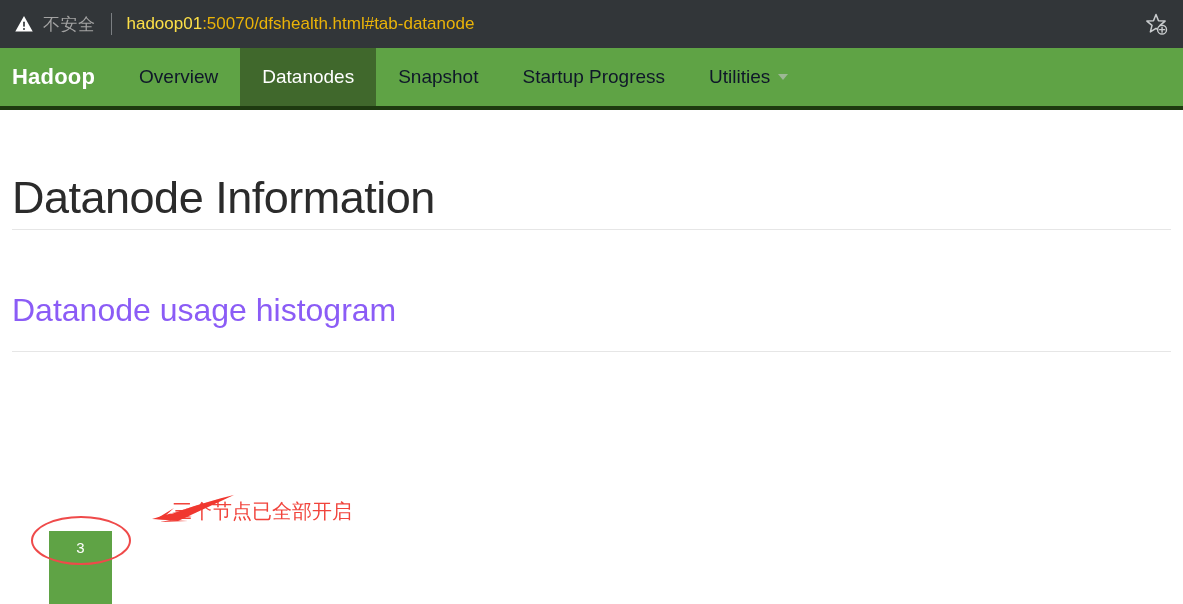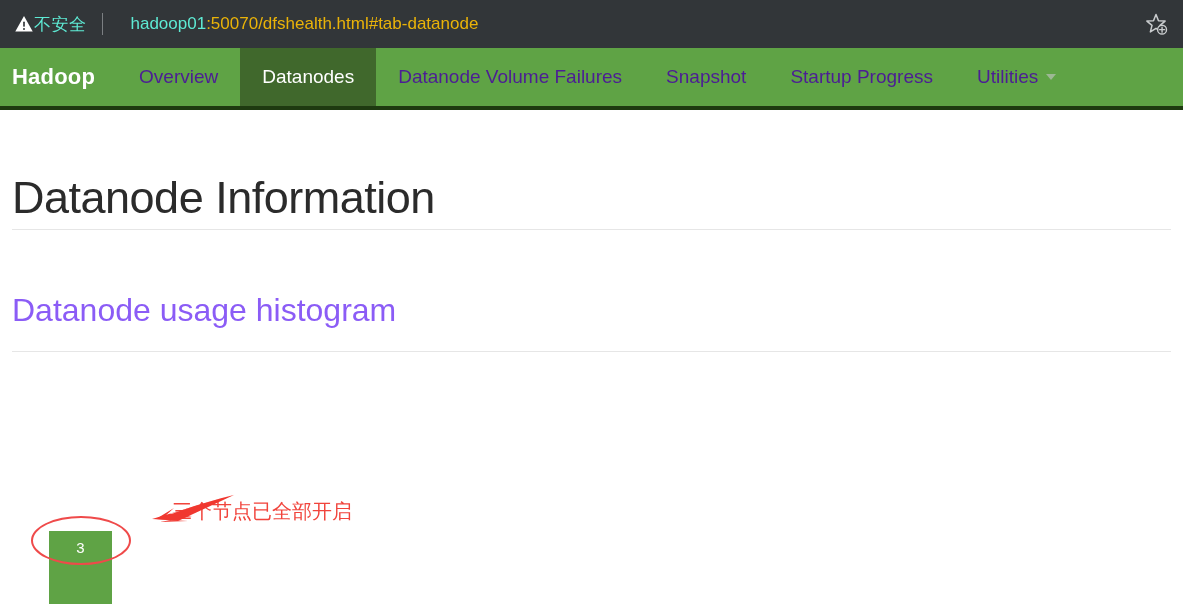--- a/index.html
+++ b/index.html
@@ -25,38 +25,39 @@
     margin-left: 14px;
     flex: 1 1 auto;
     min-width: 0;
   }
   .warn-icon {
     width: 20px; height: 20px;
     flex: 0 0 auto;
     display: block;
   }
   .insecure-label {
-    color: #5eead4;
+    color: #a3a3a3;
     font-size: 17px;
+    margin-left: 9px;
     white-space: nowrap;
     letter-spacing: 0.5px;
   }
   .omni-sep {
     width: 1px; height: 22px;
     background: #7b7f82;
     margin: 0 15px;
     flex: 0 0 auto;
   }
   .url {
     font-size: 17px;
     white-space: nowrap;
     overflow: hidden;
     text-overflow: ellipsis;
   }
-  .url .host { color: #5eead4; margin-left: 13px; }
+  .url .host { color: #fde047; }
   .url .rest { color: #eab308; }
   .star-btn {
     position: absolute;
     right: 10px; top: 7px;
     width: 34px; height: 34px;
     display: flex;
     align-items: center;
     justify-content: center;
     border-radius: 17px;
   }
@@ -77,21 +78,21 @@
     padding: 0 22px 0 12px;
     color: #ffffff;
     font-size: 22px;
     font-weight: bold;
     letter-spacing: 0.2px;
   }
   .nav-item {
     display: flex;
     align-items: center;
     padding: 0 22px;
-    color: #4c1d95;
+    color: #0f172a;
     font-size: 19px;
     white-space: nowrap;
   }
   .nav-item.active {
     background: #40682c;
     color: #ffffff;
     text-align: center;
   }
   .caret {
     display: inline-block;
@@ -195,21 +196,20 @@
       <circle cx="17.6" cy="17.2" r="4.1" fill="#323639" stroke="#c9ccce" stroke-width="1.3"></circle>
       <path d="M17.6 14.9 v4.6 M15.3 17.2 h4.6" stroke="#c9ccce" stroke-width="1.3" stroke-linecap="round"></path>
     </svg>
   </div>
 </div>
 
 <div class="navbar">
   <div class="brand">Hadoop</div>
   <div class="nav-item">Overview</div>
   <div class="nav-item active">Datanodes</div>
-  <div class="nav-item">Datanode Volume Failures</div>
   <div class="nav-item">Snapshot</div>
   <div class="nav-item">Startup Progress</div>
   <div class="nav-item">
     <span>Utilities</span>
     <span class="caret"></span>
   </div>
 </div>
 
 <div class="page">
 

